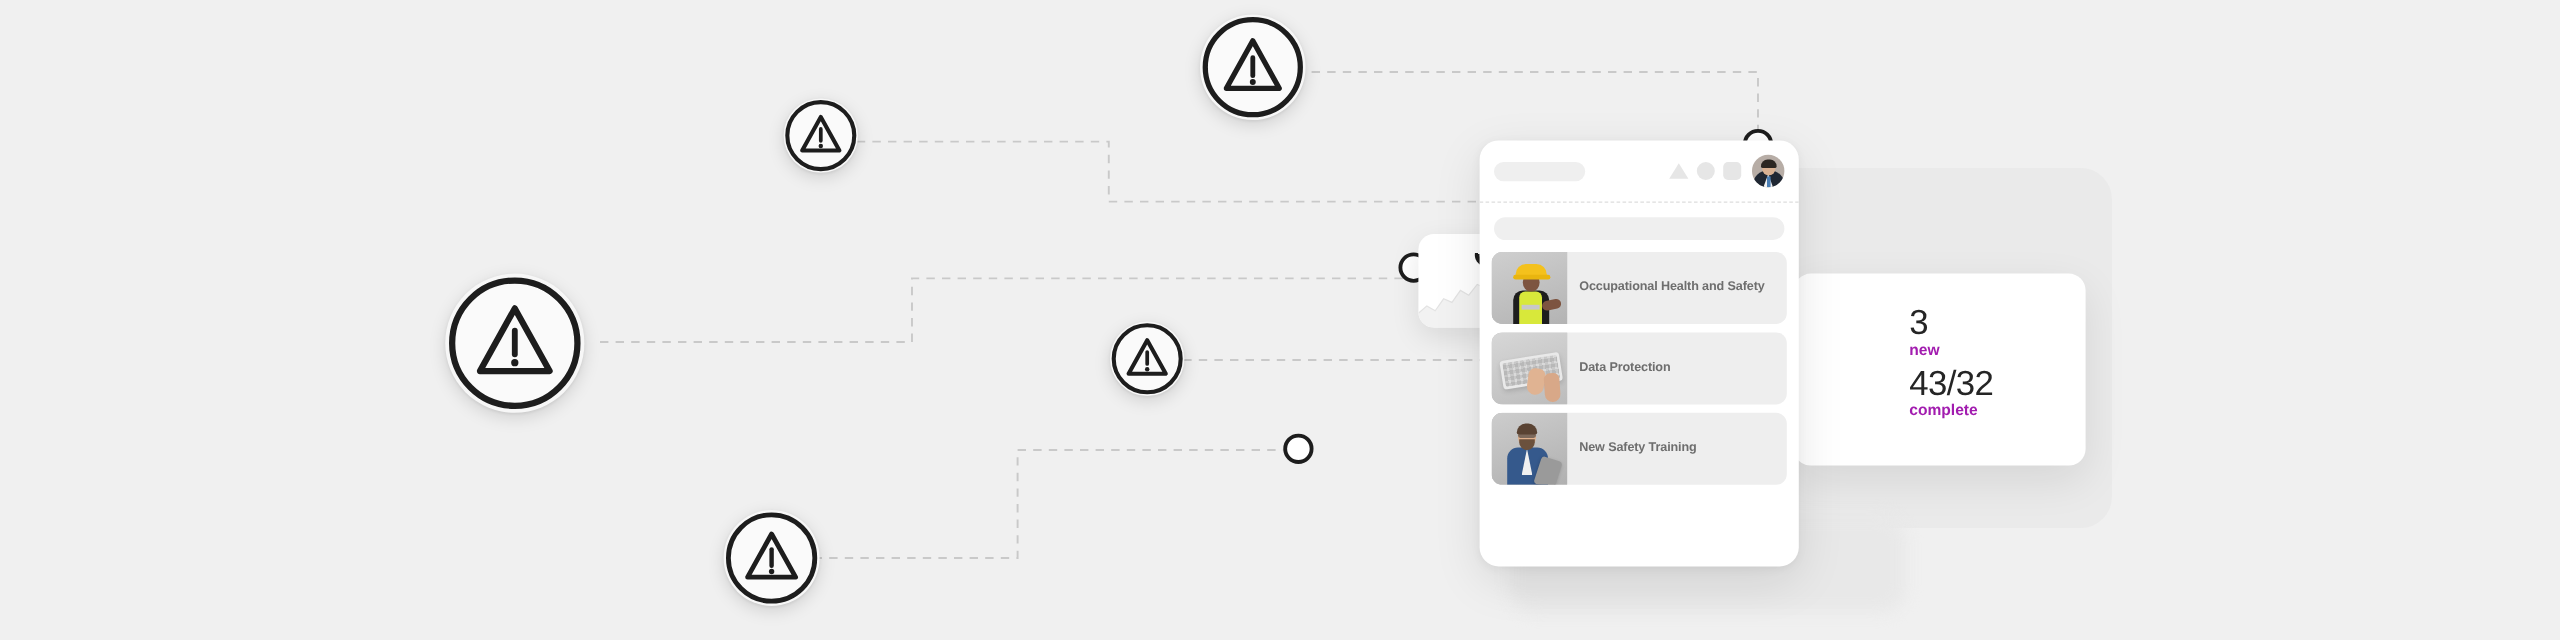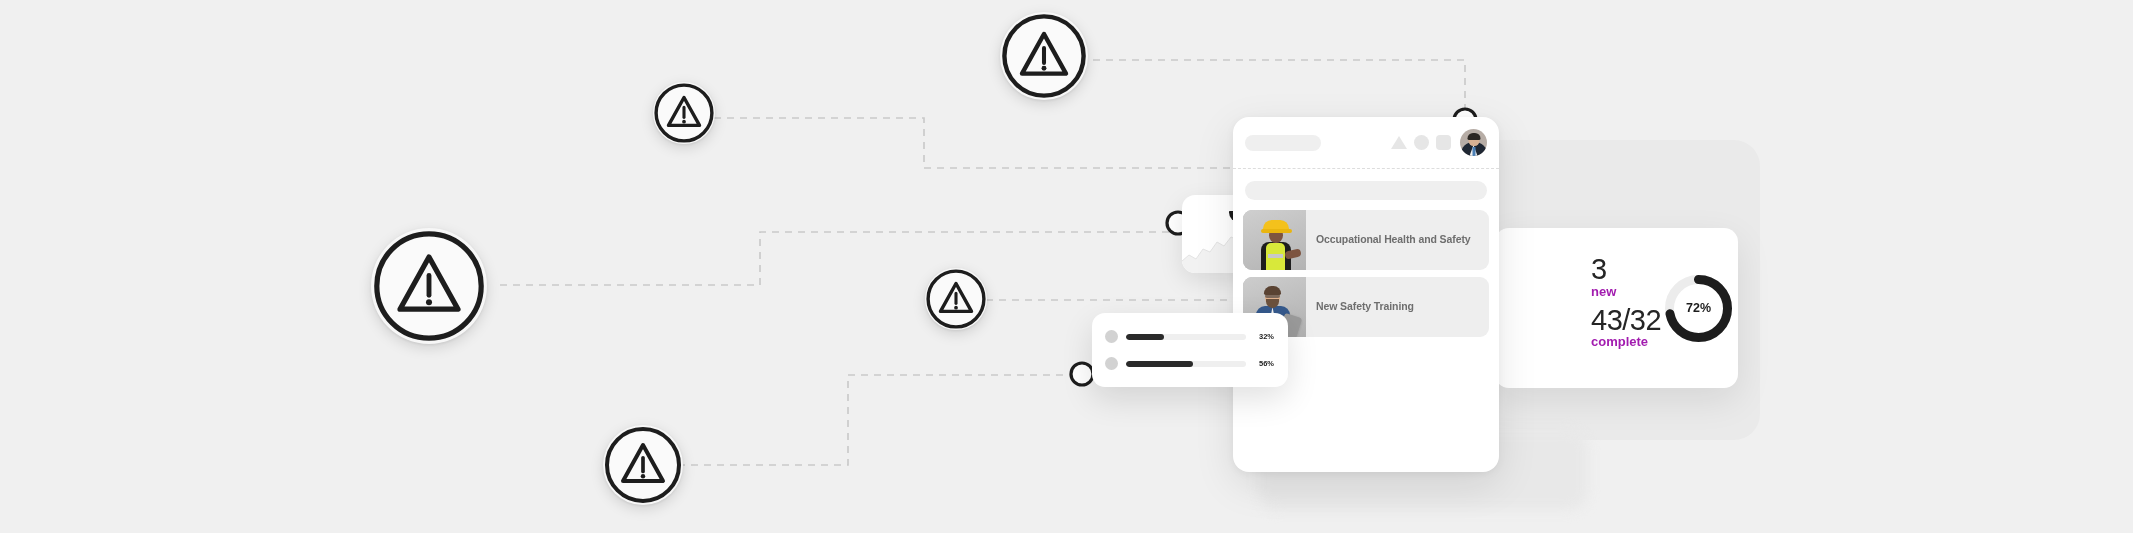--- a/index.html
+++ b/index.html
@@ -363,27 +363,20 @@
       <span>74%</span>
     </div>
   </div>
 
   <div class="panel" id="stats">
     <div class="stat-nums">
       <div class="stat-big">3</div>
       <div class="stat-lbl">new</div>
       <div class="stat-big">43/32</div>
       <div class="stat-lbl last">complete</div>
-    </div>
-    <div class="donut-wrap">
-      <svg width="75" height="75" viewBox="0 0 75 75">
-        <circle cx="37.5" cy="37.5" r="29" fill="none" stroke="#ececec" stroke-width="9"></circle>
-        <circle cx="37.5" cy="37.5" r="29" fill="none" stroke="#1d1d1d" stroke-width="9" stroke-linecap="round" stroke-dasharray="131.19290921390976 51.01946469429824" stroke-dashoffset="0"></circle>
-      </svg>
-      <div class="donut-val">72%</div>
     </div>
   </div>
 
   <div class="panel" id="dash">
     <div class="dash-topbar">
       <div class="skeleton-pill topbar-pill"></div>
       <div class="topbar-icons">
         <div class="ic-tri"></div>
         <div class="ic-circ"></div>
         <div class="ic-sq"></div>
@@ -408,48 +401,42 @@
             <div class="w1-vest"></div>
             <div class="w1-strip"></div>
           <div class="w1-arm"></div>
             <div class="w1-head"></div>
           <div class="w1-hat"></div>
             <div class="w1-brim"></div>
         </div>
         <div class="course-title">Occupational Health and Safety</div>
       </div>
 
+      <div class="course-row">
+        <div class="course-thumb">
+          <div class="ph-bg w2-bg"></div>
+          <div class="w2-kb"></div>
+            <div class="w2-keys"></div>
+          <div class="w2-hand1"></div>
+            <div class="w2-hand2"></div>
+        </div>
+        <div class="course-title">Data Protection</div>
+      </div>
 
       <div class="course-row">
         <div class="course-thumb">
           <div class="ph-bg w3-bg"></div>
           <div class="w3-body"></div>
             <div class="w3-shirt"></div>
             <div class="w3-tab"></div>
           <div class="w3-head"></div>
             <div class="w3-beard"></div>
           <div class="w3-glass"></div>
             <div class="w3-hair"></div>
         </div>
         <div class="course-title">New Safety Training</div>
       </div>
 
     </div>
   </div>
 
-  <div class="panel" id="progress">
-    <div class="prog-row">
-      <div class="prog-dot"></div>
-      <div class="prog-track">
-        <div class="prog-fill" style="width:32%"></div>
-      </div>
-      <div class="prog-pct">32%</div>
-    </div>
-    <div class="prog-row">
-      <div class="prog-dot"></div>
-      <div class="prog-track">
-        <div class="prog-fill" style="width:56%"></div>
-      </div>
-      <div class="prog-pct">56%</div>
-    </div>
-  </div>
 
 </div>
 
 </body></html>

